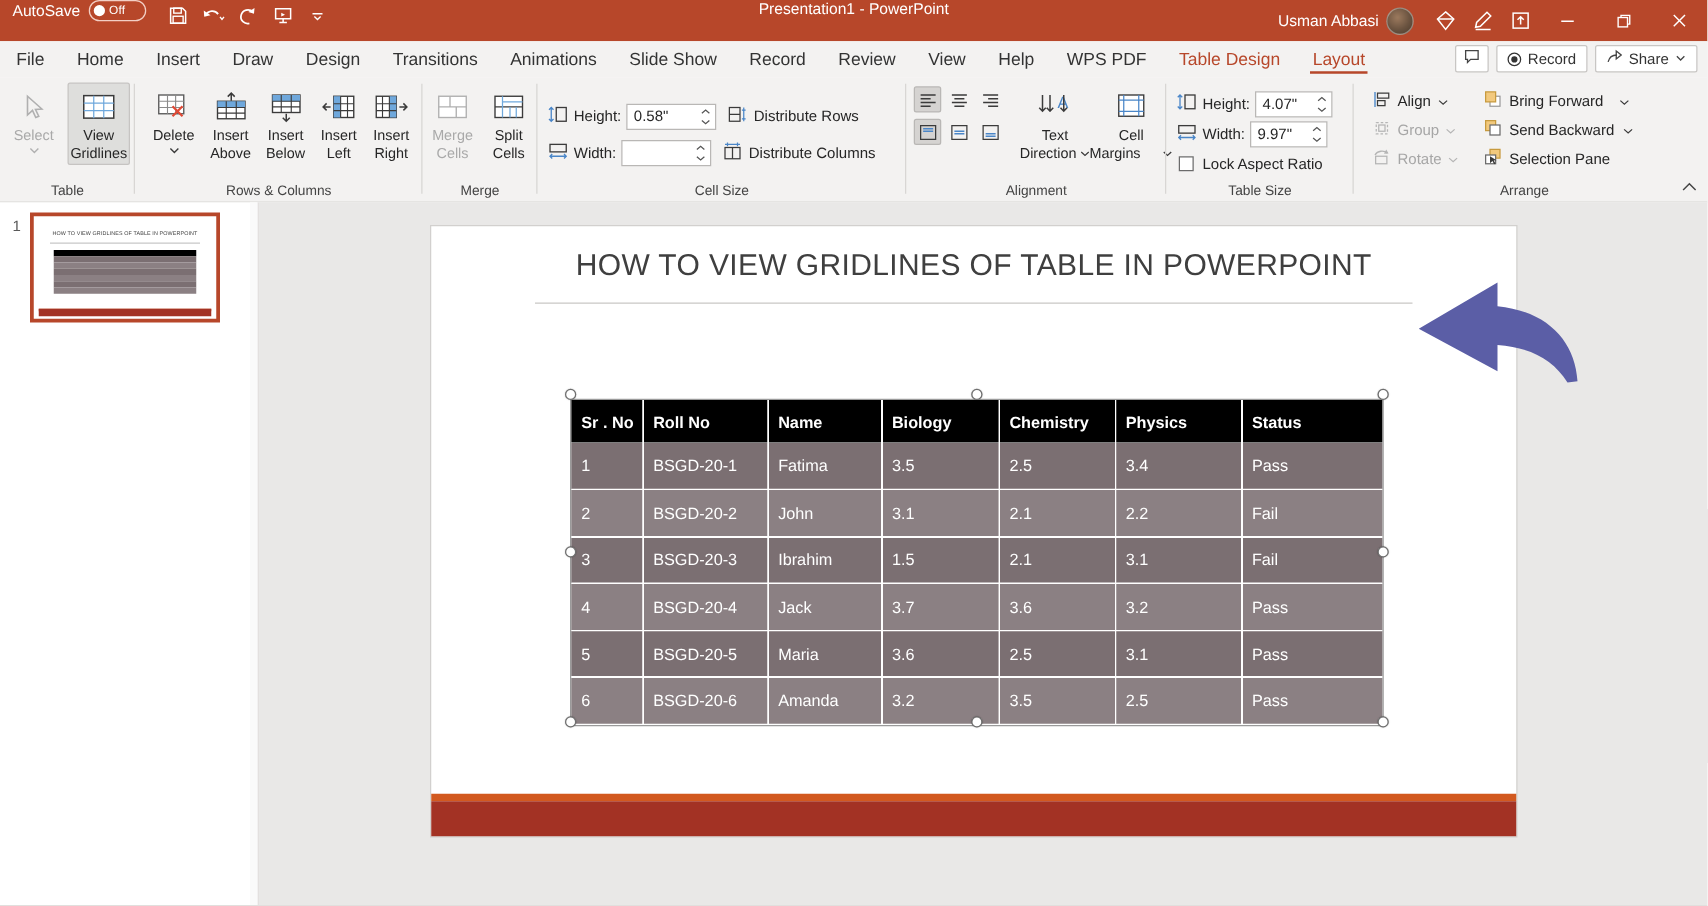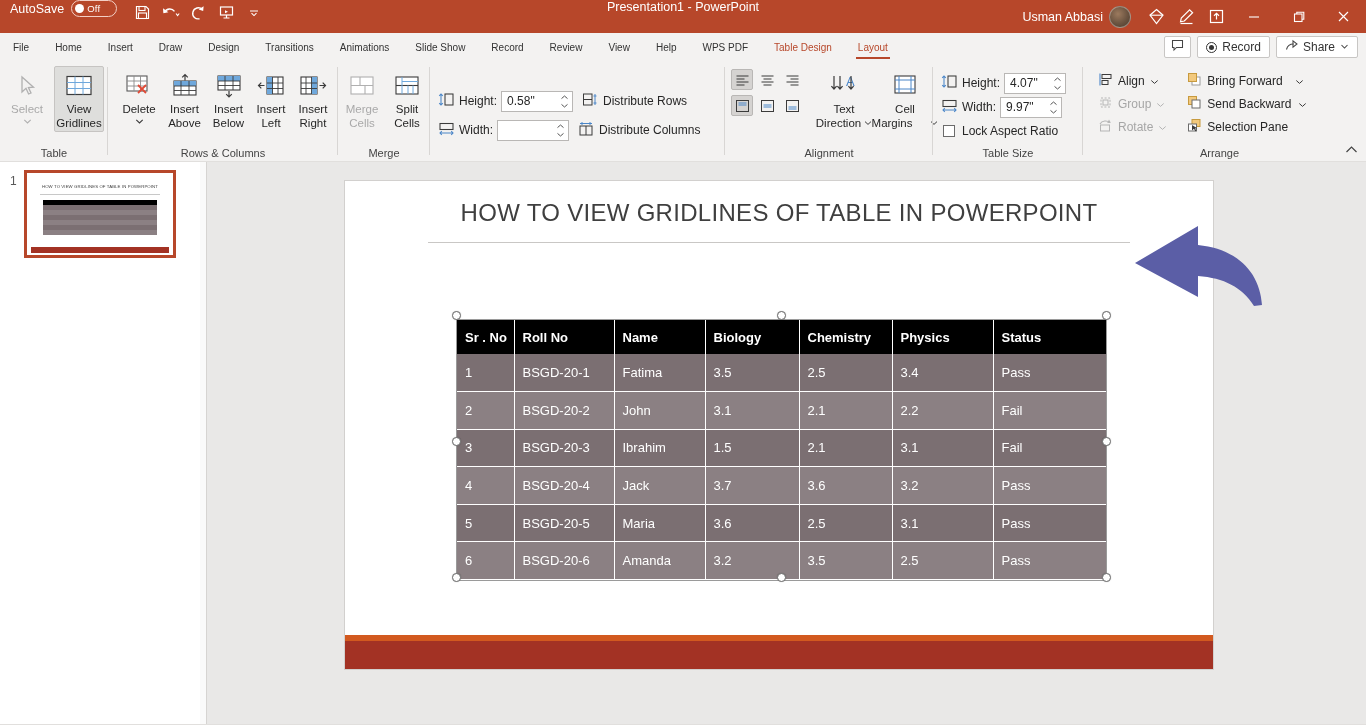--- a/index.html
+++ b/index.html
@@ -53,21 +53,21 @@
     cursor:pointer; border-radius:2px;
   }
   .wbtn { width:45px;height:33px;display:flex;align-items:center;justify-content:center;cursor:pointer; }
 
   
   .tabbar {
     height:29px; background:#f3f2f1; display:flex; align-items:stretch;
     position:relative; border-bottom:1px solid #f3f2f1;
   }
   .tab {
-    padding:0 13px; display:flex; align-items:center; font-size:10px;
+    padding:0 13px; display:flex; align-items:center; font-size:14px;
     color:#333; cursor:pointer; white-space:nowrap; position:relative;text-align:center;
   }
   .tab.ctx { color:#b7472a; }
   .tab.active { color:#b7472a; }
   .tab.active::after {
     content:""; position:absolute; left:11px; right:11px; bottom:2px; height:2.2px;
     background:#b7472a;
   }
   .tabbar-right { margin-left:auto; display:flex; align-items:center; gap:6px; padding-right:8px; }
   .cmt-btn {
@@ -508,20 +508,21 @@
             <svg width="16" height="16" viewBox="0 0 16 16">
                 <rect x="2" y="5" width="12" height="9" fill="none" stroke="#3b3b3b" stroke-width="1"></rect>
                 <path d="M8 5v9" stroke="#3b3b3b" stroke-width="1"></path>
                 <path d="M2 2.5h12M4 1v3M12 1v3" stroke="#4a86c8" stroke-width="1"></path>
               </svg>
           </span>
           <span>Distribute Columns</span>
         </span>
       </div>
     </div>
+    <div class="gname">Cell Size</div>
   </div>
 
   <div class="group" style="width:208px;">
     <div class="body" style="padding-left:6px;gap:2px;align-items:flex-start;">
       <div style="display:flex;flex-direction:column;gap:5px;padding-top:3px;">
         <div style="display:flex;gap:3px;">
           <span class="alignbtn on">
             <svg width="15" height="14" viewBox="0 0 15 14">
                 <path d="M1.5 3h12M1.5 6h8M1.5 9h12M1.5 12h8" stroke="#3b3b3b" stroke-width="1.15"></path>
               </svg>

